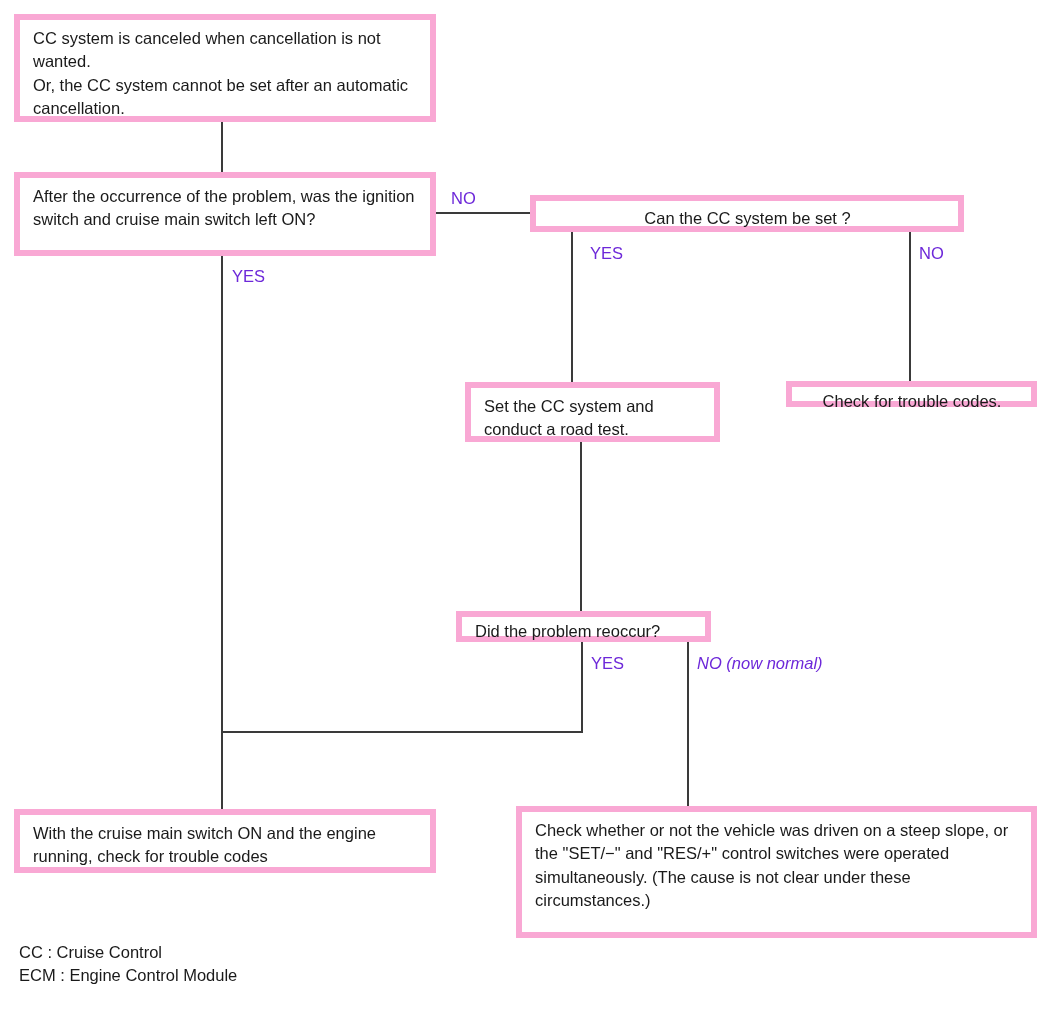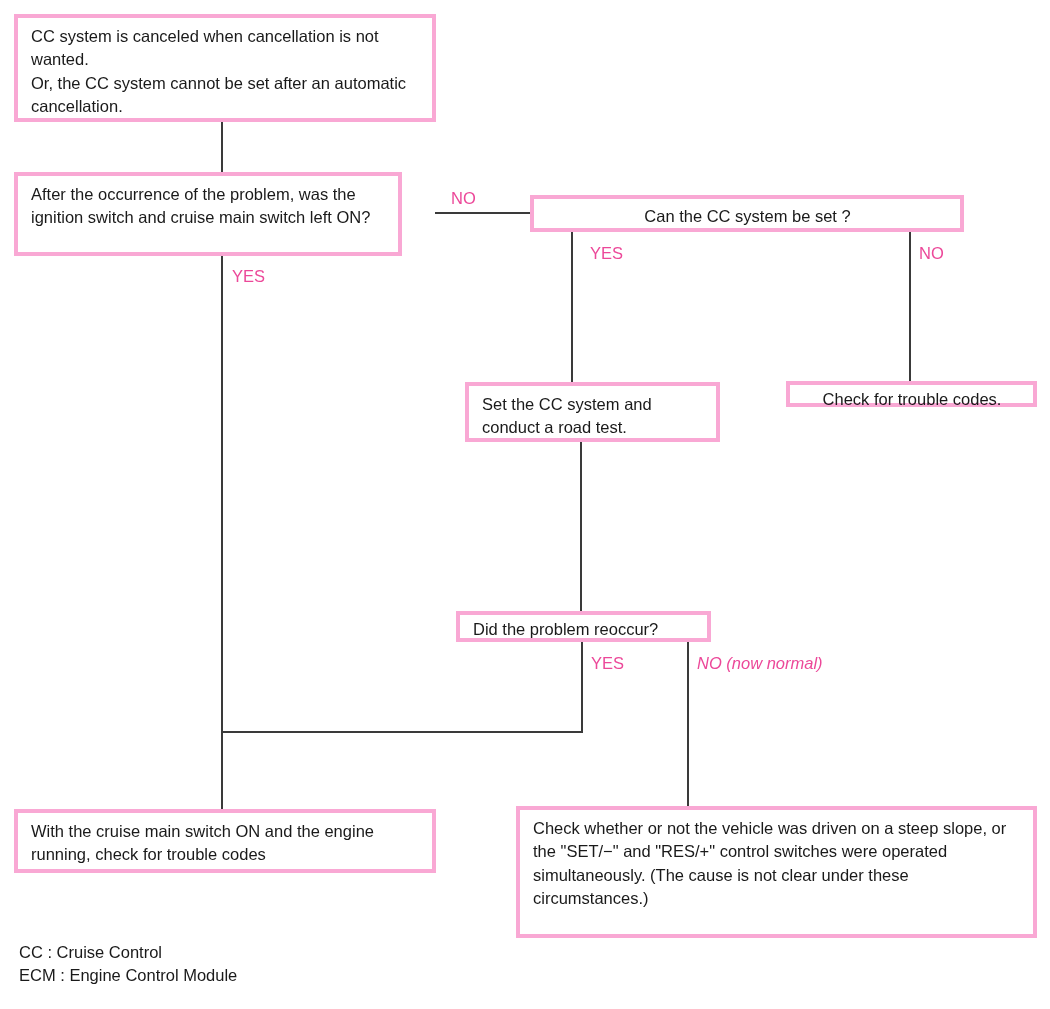--- a/index.html
+++ b/index.html
@@ -13,42 +13,42 @@
     width: 1050px;
     height: 1009px;
     background: #ffffff;
     font-family: "Liberation Sans", sans-serif;
     color: #1a1a1a;
     overflow: hidden;
   }
   .node {
     position: absolute;
     box-sizing: border-box;
-    border: 4px solid #f9a8d4;
+    border: 6px solid #f9a8d4;
     background: #ffffff;
     color: #1a1a1a;
     font-size: 16.5px;
     line-height: 1.42;
     padding: 7px 12px 7px 13px;
     white-space: pre-line;
   }
   .node.center {
     text-align: center;
   }
   .edge {
     position: absolute;
     background: #3a3a3a;
   }
   .edge-v { width: 2px; }
   .edge-h { height: 2px; }
   .edge-label {
     position: absolute;
     font-size: 16.5px;
     line-height: 1;
-    color: #ec4899;
+    color: #6d28d9;
     white-space: nowrap;
   }
   .legend {
     position: absolute;
     font-size: 16.5px;
     line-height: 1.42;
     color: #1a1a1a;
     white-space: pre-line;
   }
 </style>
@@ -82,21 +82,21 @@
 
   <div class="edge-label" style="left:919px; top:245px;">NO</div>
 
   <div class="edge-label" style="left:591px; top:655px;">YES</div>
 
   <div class="edge-label" style="left:697px; top:655px;font-style:italic;">NO (now normal)</div>
 
   <div class="node" style="left:14px; top:14px; width:422px; height:108px;">CC system is canceled when cancellation is not wanted.
 Or, the CC system cannot be set after an automatic cancellation.</div>
 
-  <div class="node" style="left:14px; top:172px; width:388px; height:84px;">After the occurrence of the problem, was the ignition switch and cruise main switch left ON?</div>
+  <div class="node" style="left:14px; top:172px; width:422px; height:84px;">After the occurrence of the problem, was the ignition switch and cruise main switch left ON?</div>
 
   <div class="node center" style="left:530px; top:195px; width:434px; height:37px; padding-top:6px;">Can the CC system be set ?</div>
 
   <div class="node" style="left:456px; top:382px; width:255px; height:60px;margin-left:9px;">Set the CC system and conduct a road test.</div>
 
   <div class="node center" style="left:786px; top:381px; width:251px; height:26px; padding-top:3px;">Check for trouble codes.</div>
 
   <div class="node" style="left:456px; top:611px; width:255px; height:31px; padding-top:3px;">Did the problem reoccur?</div>
 
   <div class="node" style="left:14px; top:809px; width:422px; height:64px;">With the cruise main switch ON and the engine running, check for trouble codes</div>

